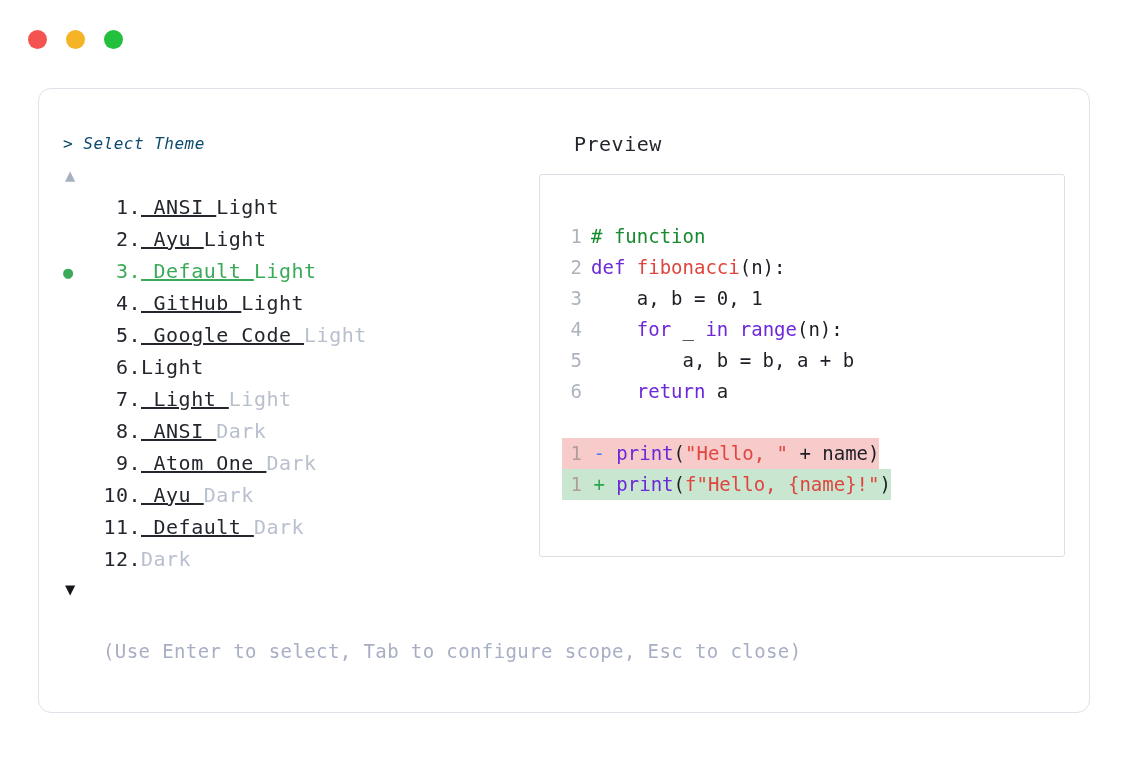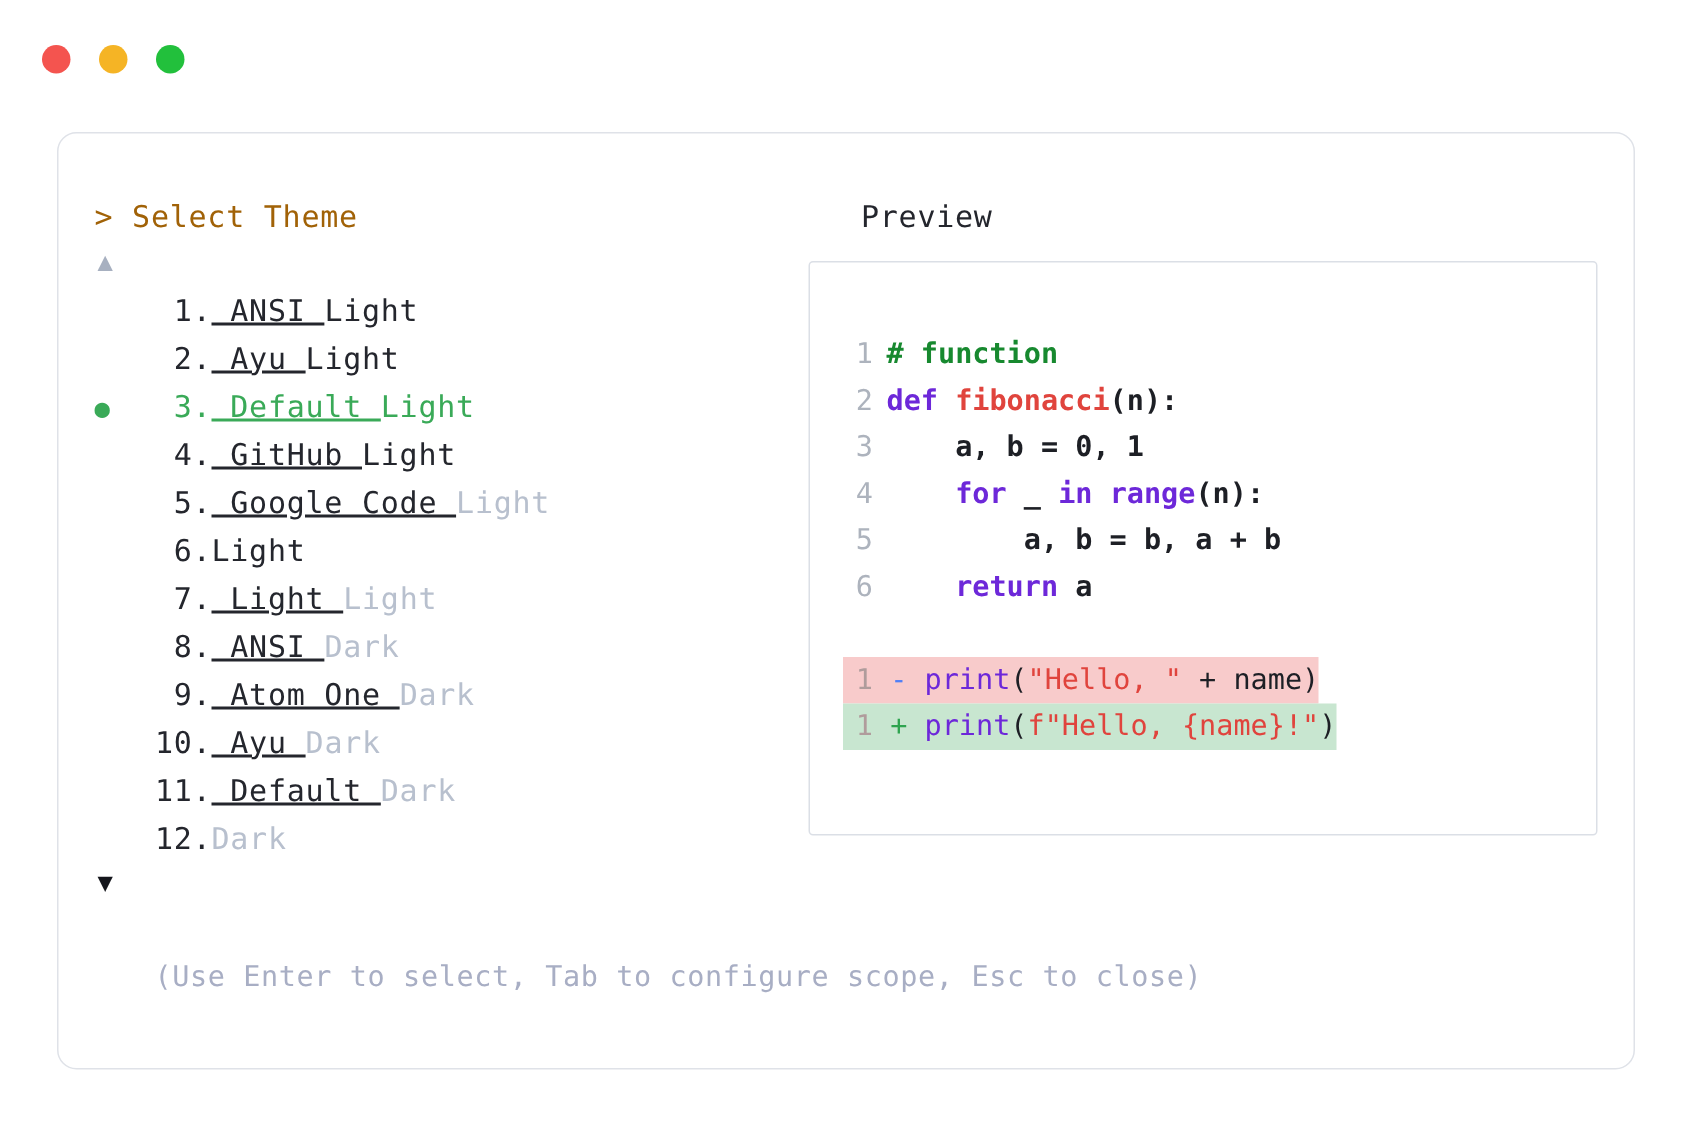--- a/index.html
+++ b/index.html
@@ -52,25 +52,26 @@
 
   
   .left-col {
     position: absolute;
     left: 24px;
     top: 42px;
     width: 470px;
   }
 
   .prompt-line {
-    font-size: 20px;
+    font-size: 16px;
     line-height: 26px;
-    color: #a16207;
+    color: #0c4a6e;
     letter-spacing: 0.5px;
     white-space: pre;
+    font-style: italic;
   }
 
   .scroll-arrow {
     font-size: 17px;
     line-height: 24px;
     height: 24px;
     padding-left: 2px;
     letter-spacing: 0;
   }
   .scroll-arrow-up   { color: #a7b0c0; margin-top: 6px; }
@@ -154,21 +155,21 @@
     white-space: pre;
   }
   .code-line { display: flex; align-items: baseline; }
   .gutter {
     width: 20px;
     flex: 0 0 20px;
     text-align: right;
     color: #adb3bd;
     margin-right: 9px;
   }
-  .code-text { color: #1d1f25; font-weight: bold; }
+  .code-text { color: #1d1f25; }
 
   .tok-comment  { color: #17892f; }
   .tok-keyword  { color: #6d28d9; }
   .tok-func     { color: #e0443d; }
   .tok-string   { color: #e0443d; }
   .tok-plain    { color: #1d1f25; }
   .tok-minus    { color: #4f7ff7; }
   .tok-plus     { color: #2ea44f; }
 
   .code-blank { height: 31px; }

